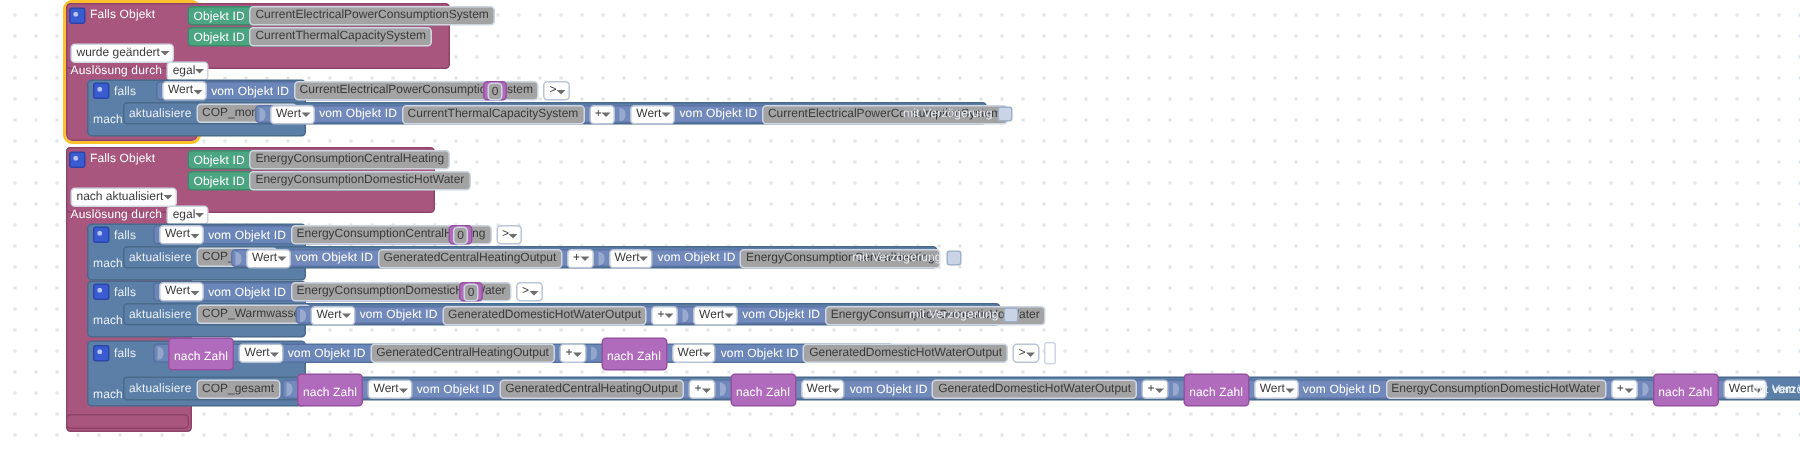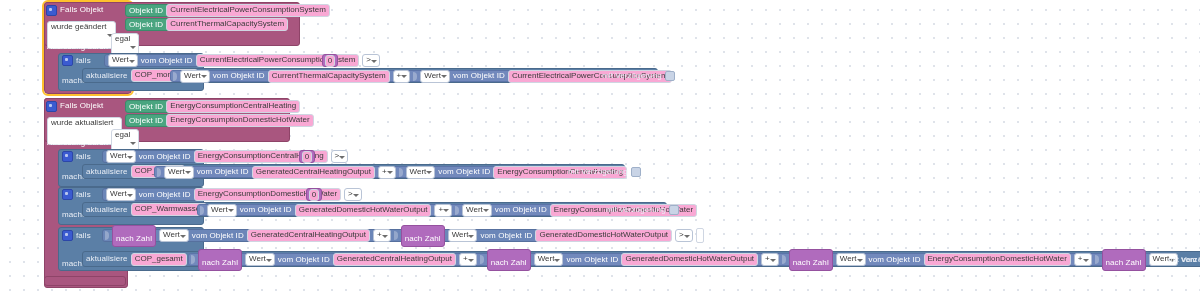--- a/index.html
+++ b/index.html
@@ -45,37 +45,37 @@
     font-size:8px;
     line-height:1;
     white-space:nowrap;
     letter-spacing:.1px;
   }
   .lbl.dim{color:#e9eef6;}
 
   
   .field{
     display:inline-block;
-    background:#f9a8d4;
+    background:#a3a3a3;
     color:#3a3a3a;
     font-size:8px;
     line-height:1;
     padding:1px 3px 2px 3px;
     border-radius:3px;
     border:1px solid #cfd6e2;
     white-space:nowrap;
   }
   
   .dd{
     display:inline-block;
     background:#ffffff;
     color:#3a3a3a;
     font-size:8px;
     line-height:1;
-    padding:1px 8px 17px 3px;
+    padding:1px 8px 2px 3px;
     border-radius:3px;
     border:1px solid #cfd6e2;
     white-space:nowrap;
     position:relative;
   }
   .dd:after{
     content:"";
     position:absolute;right:2px;top:50%;margin-top:-1px;
     border-left:3px solid transparent;border-right:3px solid transparent;
     border-top:3px solid #6d6d6d;
@@ -234,21 +234,21 @@
   </div>
   <div class="blk objid" style="left:85px;top:114px;width:155px;height:13px;">
     <div class="row">
       <span class="lbl">Objekt ID</span>
       <span class="field">EnergyConsumptionDomesticHotWater</span>
     </div>
   </div>
 
   <div class="blk" style="left:7px;top:125px;height:12px;">
     <div class="rowi" style="height:12px;">
-      <span class="dd">wurde aktualisiert</span>
+      <span class="dd">nach aktualisiert</span>
     </div>
   </div>
   <div class="blk" style="left:7px;top:137px;height:12px;">
     <div class="rowi" style="height:12px;">
       <span class="lbl">Auslösung durch</span>
       <span class="dd">egal</span>
     </div>
   </div>
 
   <div class="blk ctrl" style="left:18px;top:149px;width:146px;height:38px;"></div>

